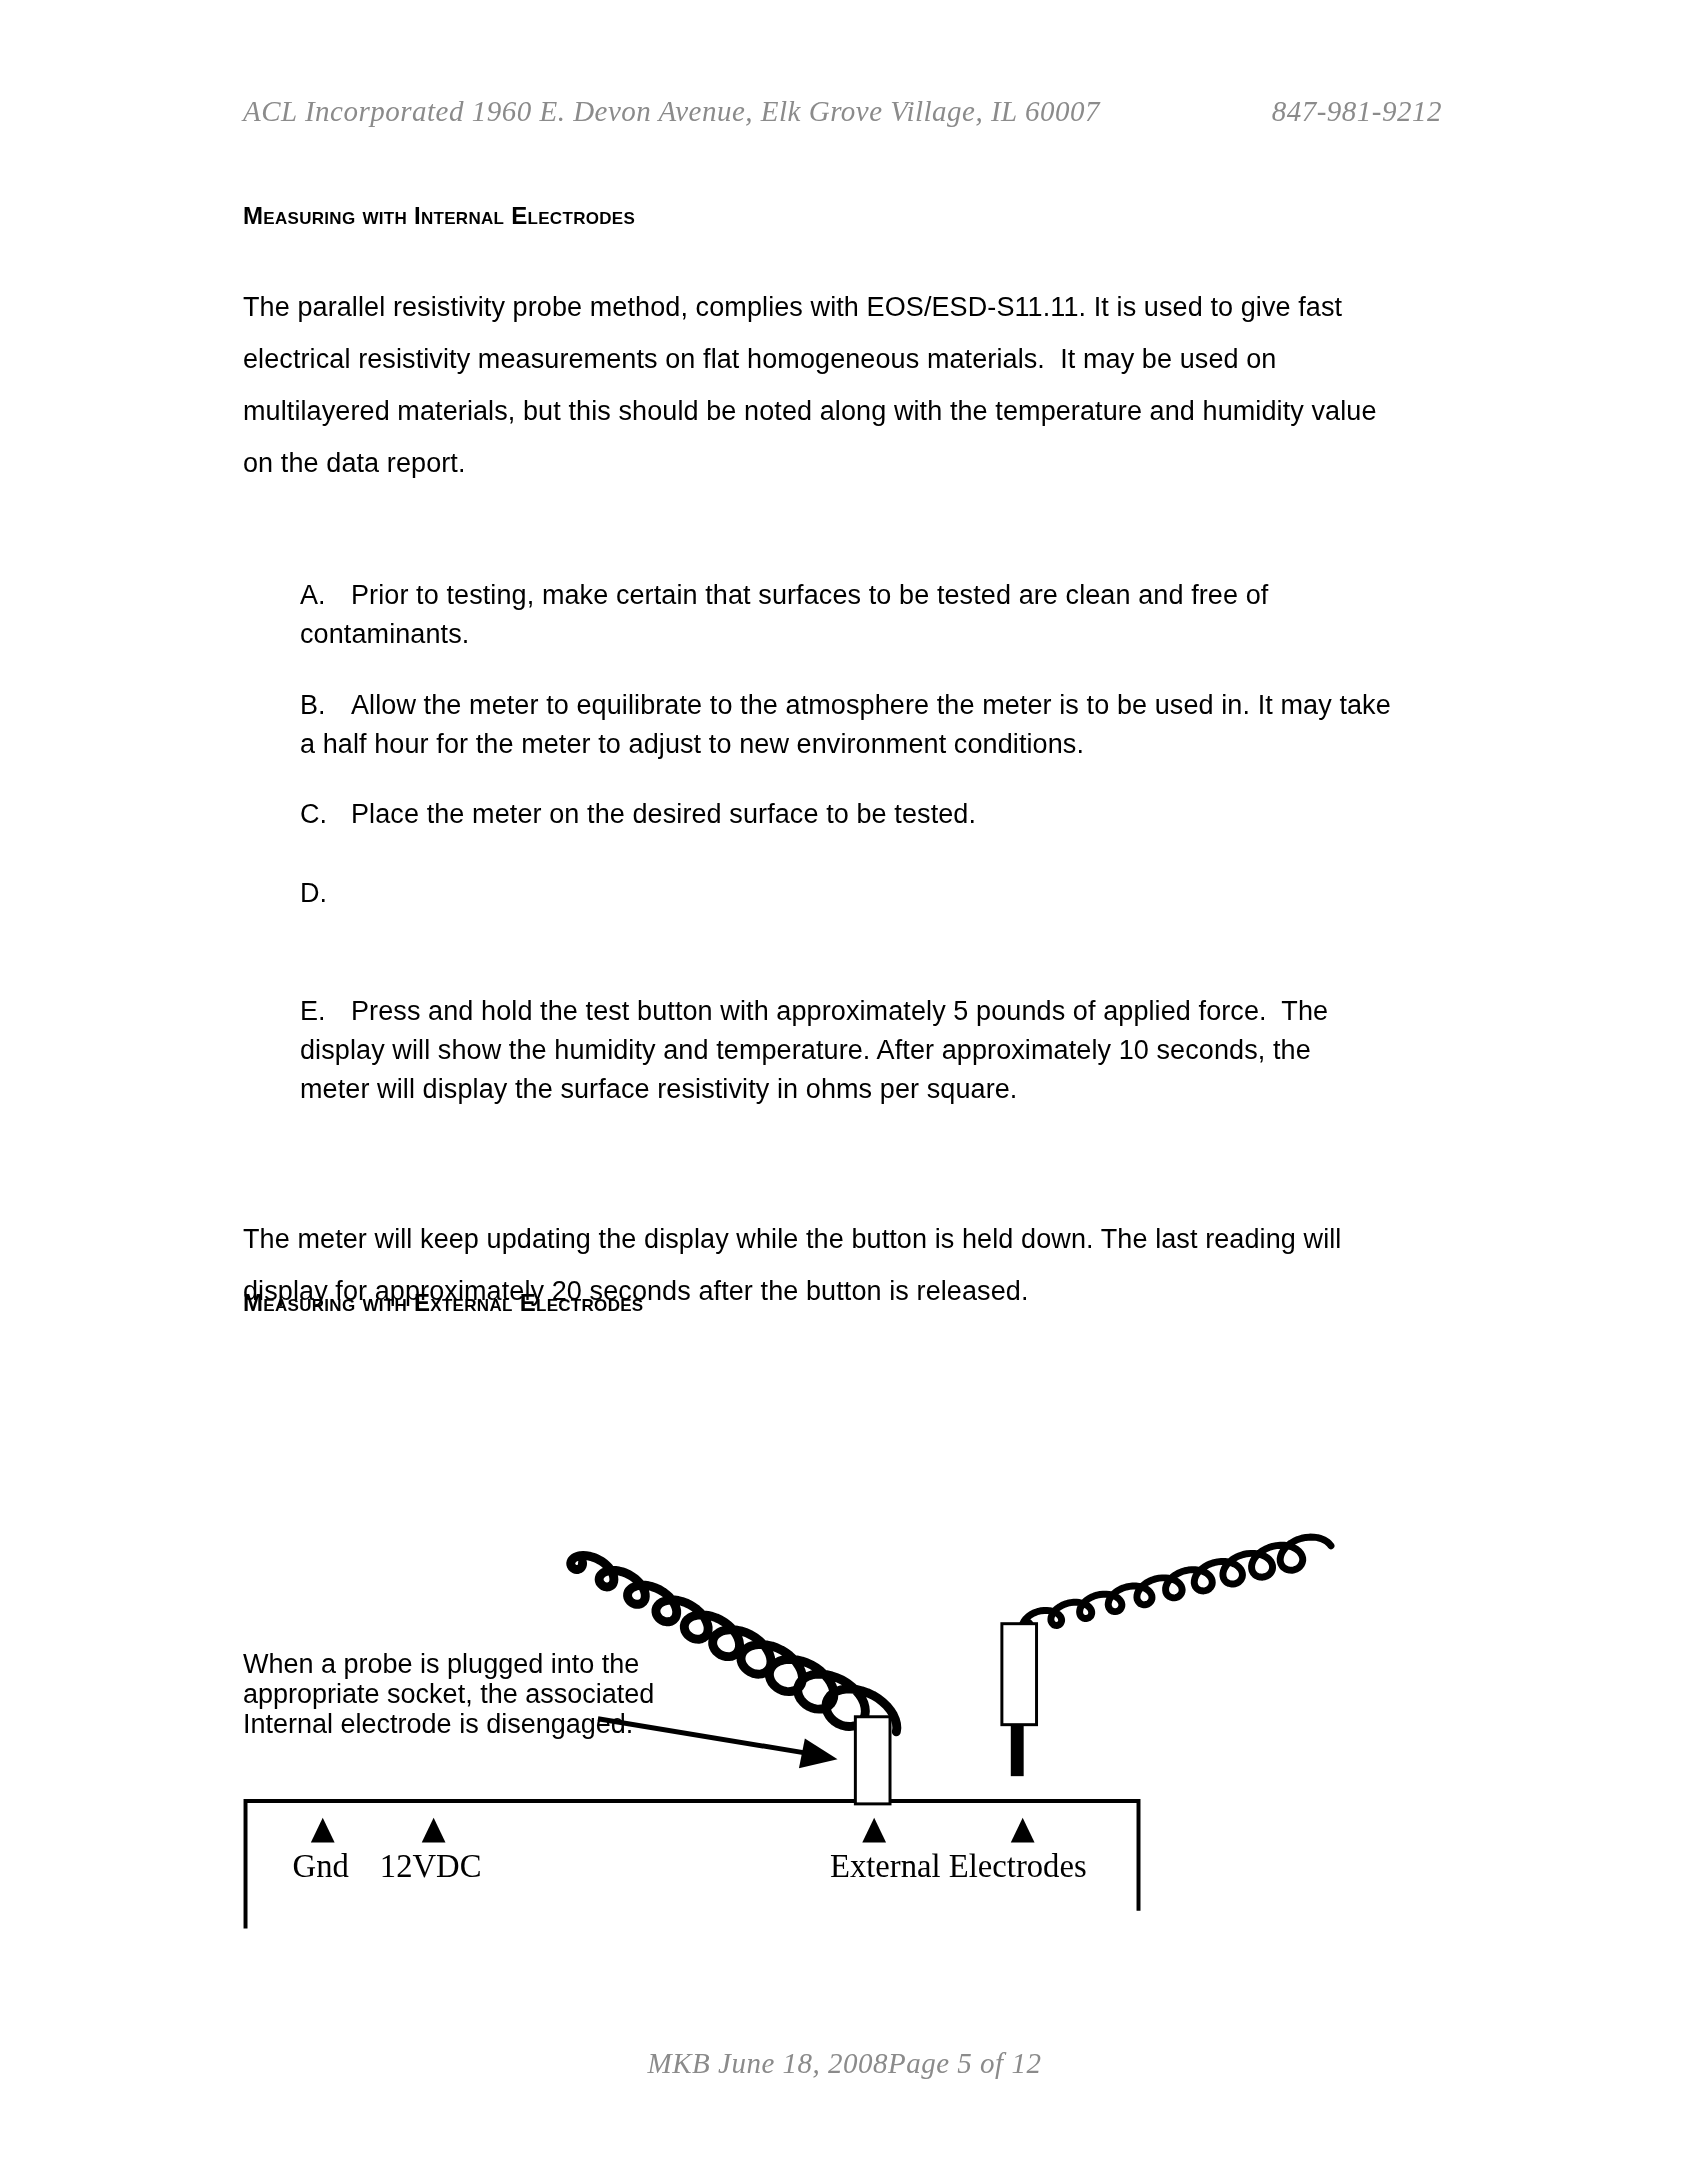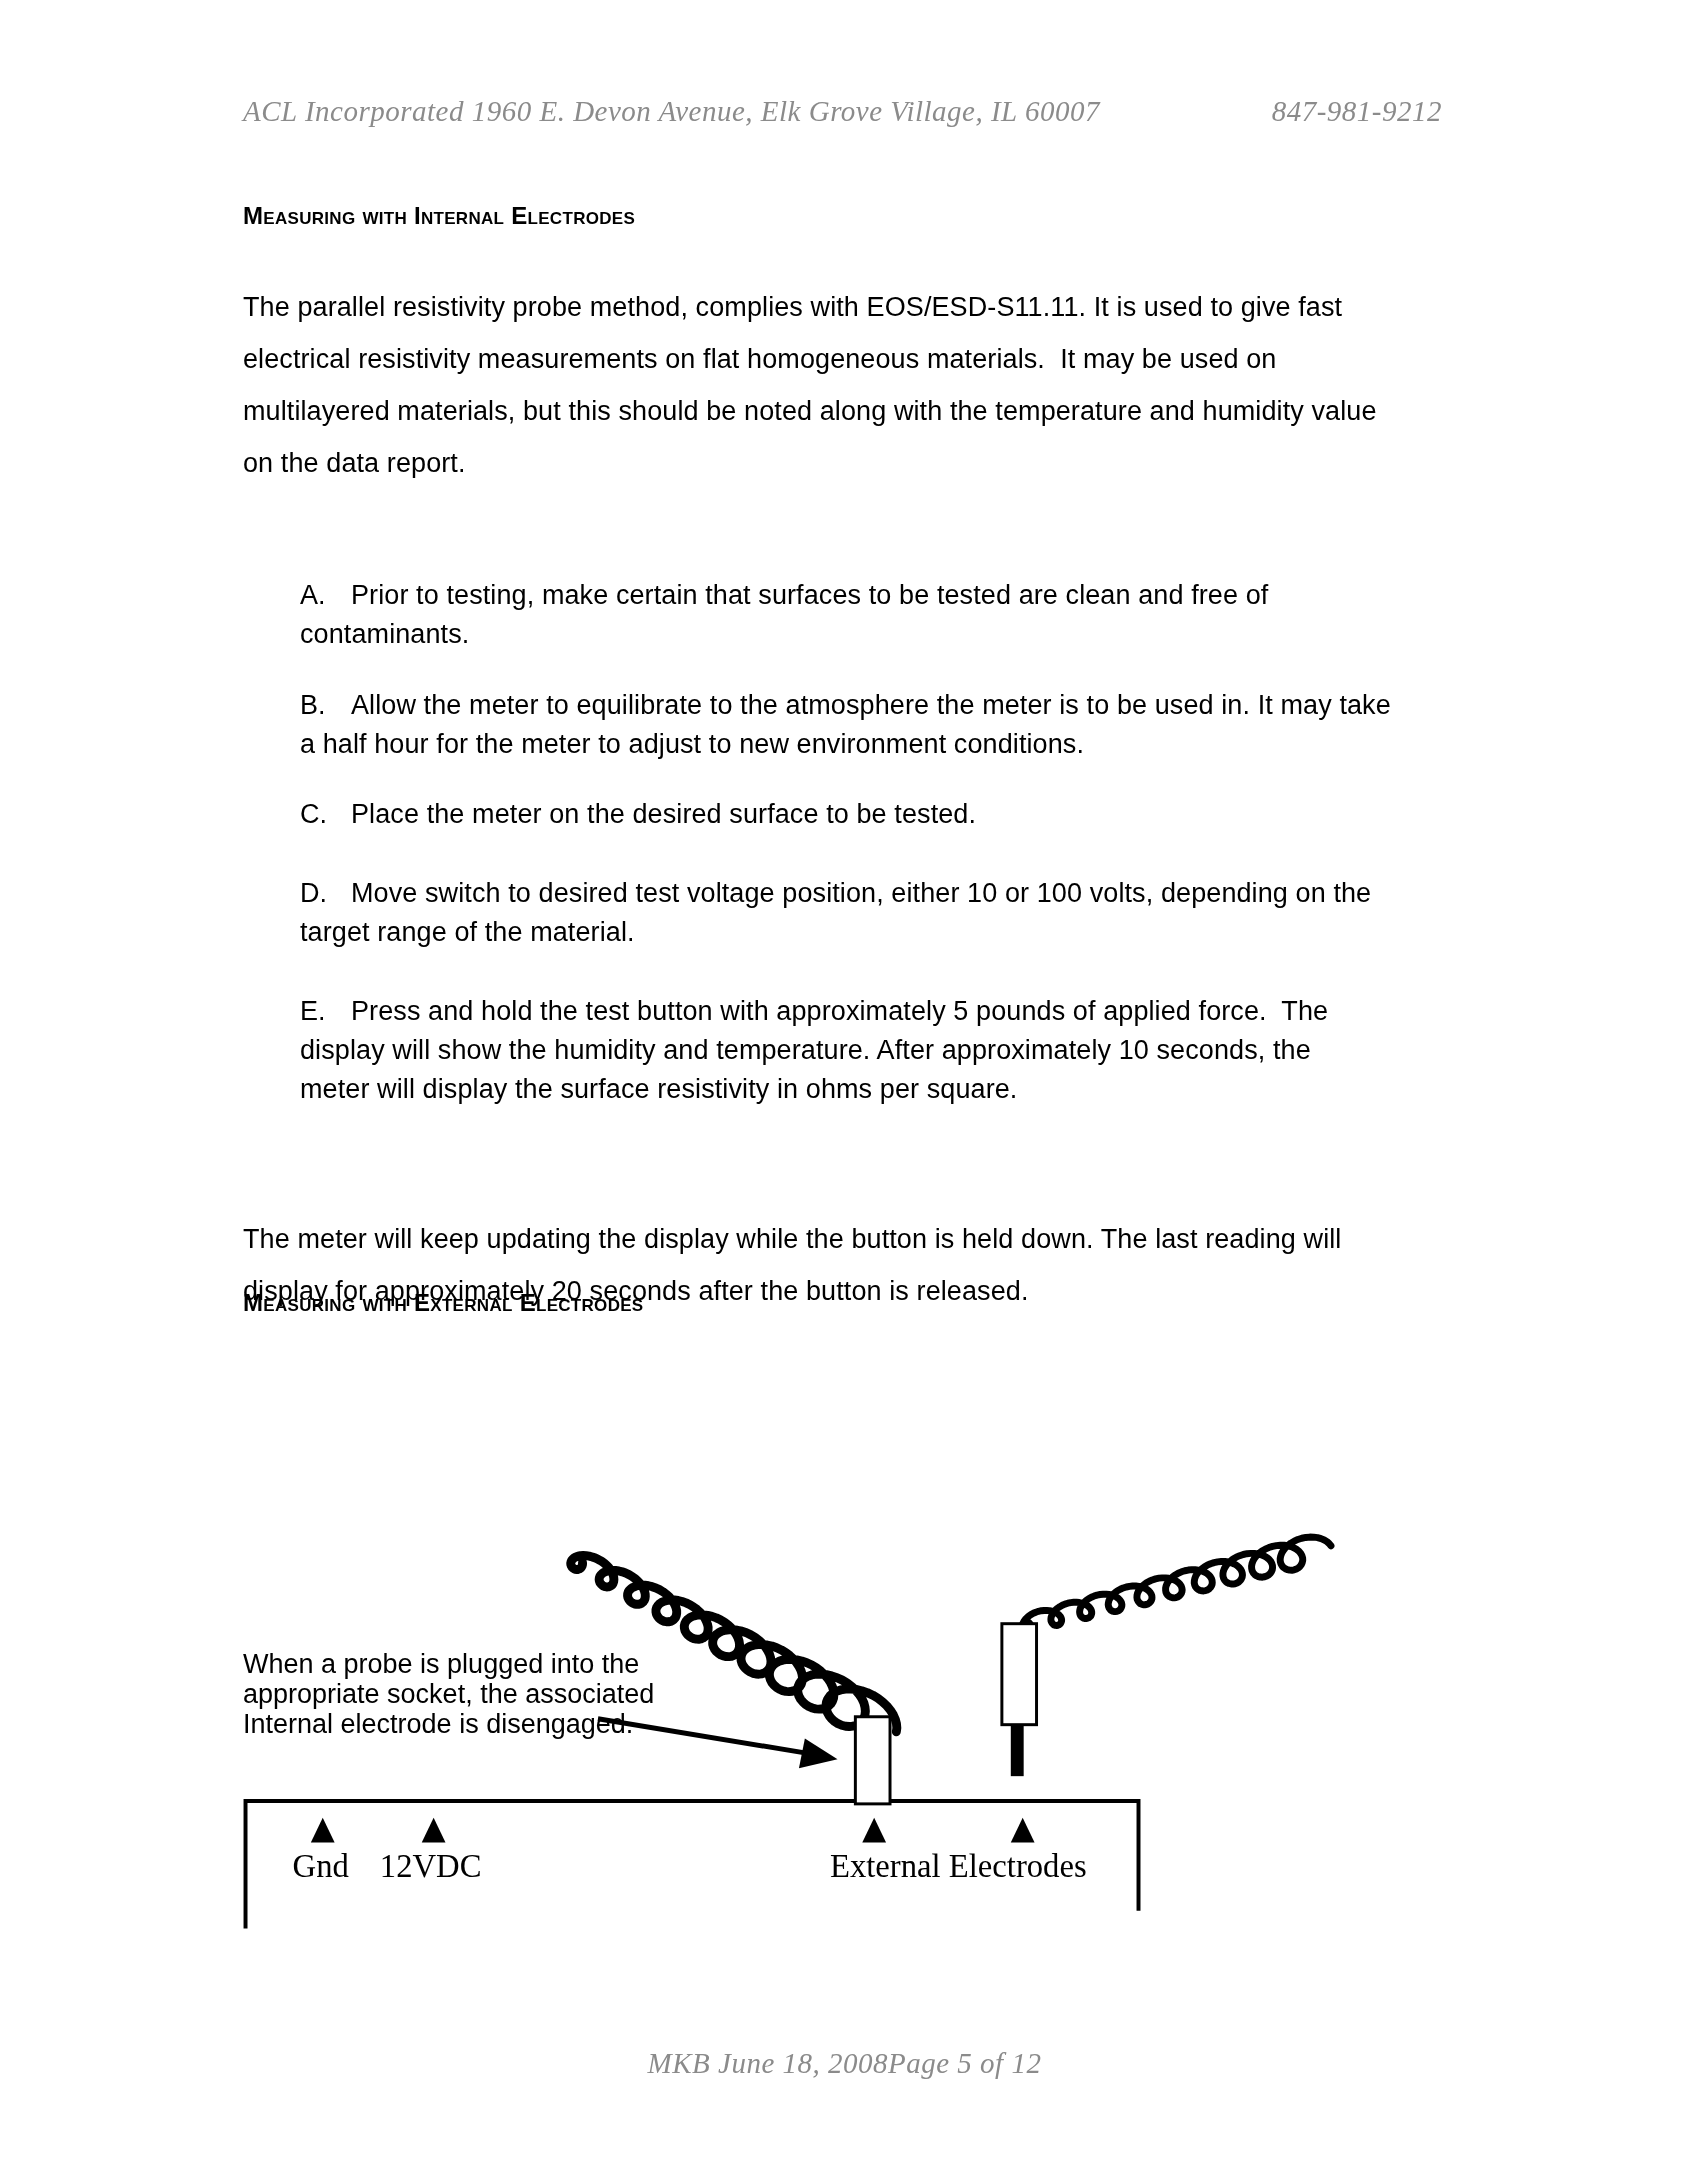--- a/index.html
+++ b/index.html
@@ -73,22 +73,20 @@
     <span class="m">B.</span>
     <span class="t">Allow the meter to equilibrate to the atmosphere the meter is to be used in. It may take
 a half hour for the meter to adjust to new environment conditions.</span>
   </div>
   <div class="li liC">
     <span class="m">C.</span>
     <span class="t">Place the meter on the desired surface to be tested.</span>
   </div>
   <div class="li liD">
     <span class="m">D.</span>
-    <span class="t">Move switch to desired test voltage position, either 10 or 100 volts, depending on the
-target range of the material.</span>
   </div>
   <div class="li liE">
     <span class="m">E.</span>
     <span class="t">Press and hold the test button with approximately 5 pounds of applied force.  The
 display will show the humidity and temperature. After approximately 10 seconds, the
 meter will display the surface resistivity in ohms per square.</span>
   </div>
 
   <div class="para p3">The meter will keep updating the display while the button is held down. The last reading will
 display for approximately 20 seconds after the button is released.</div>

